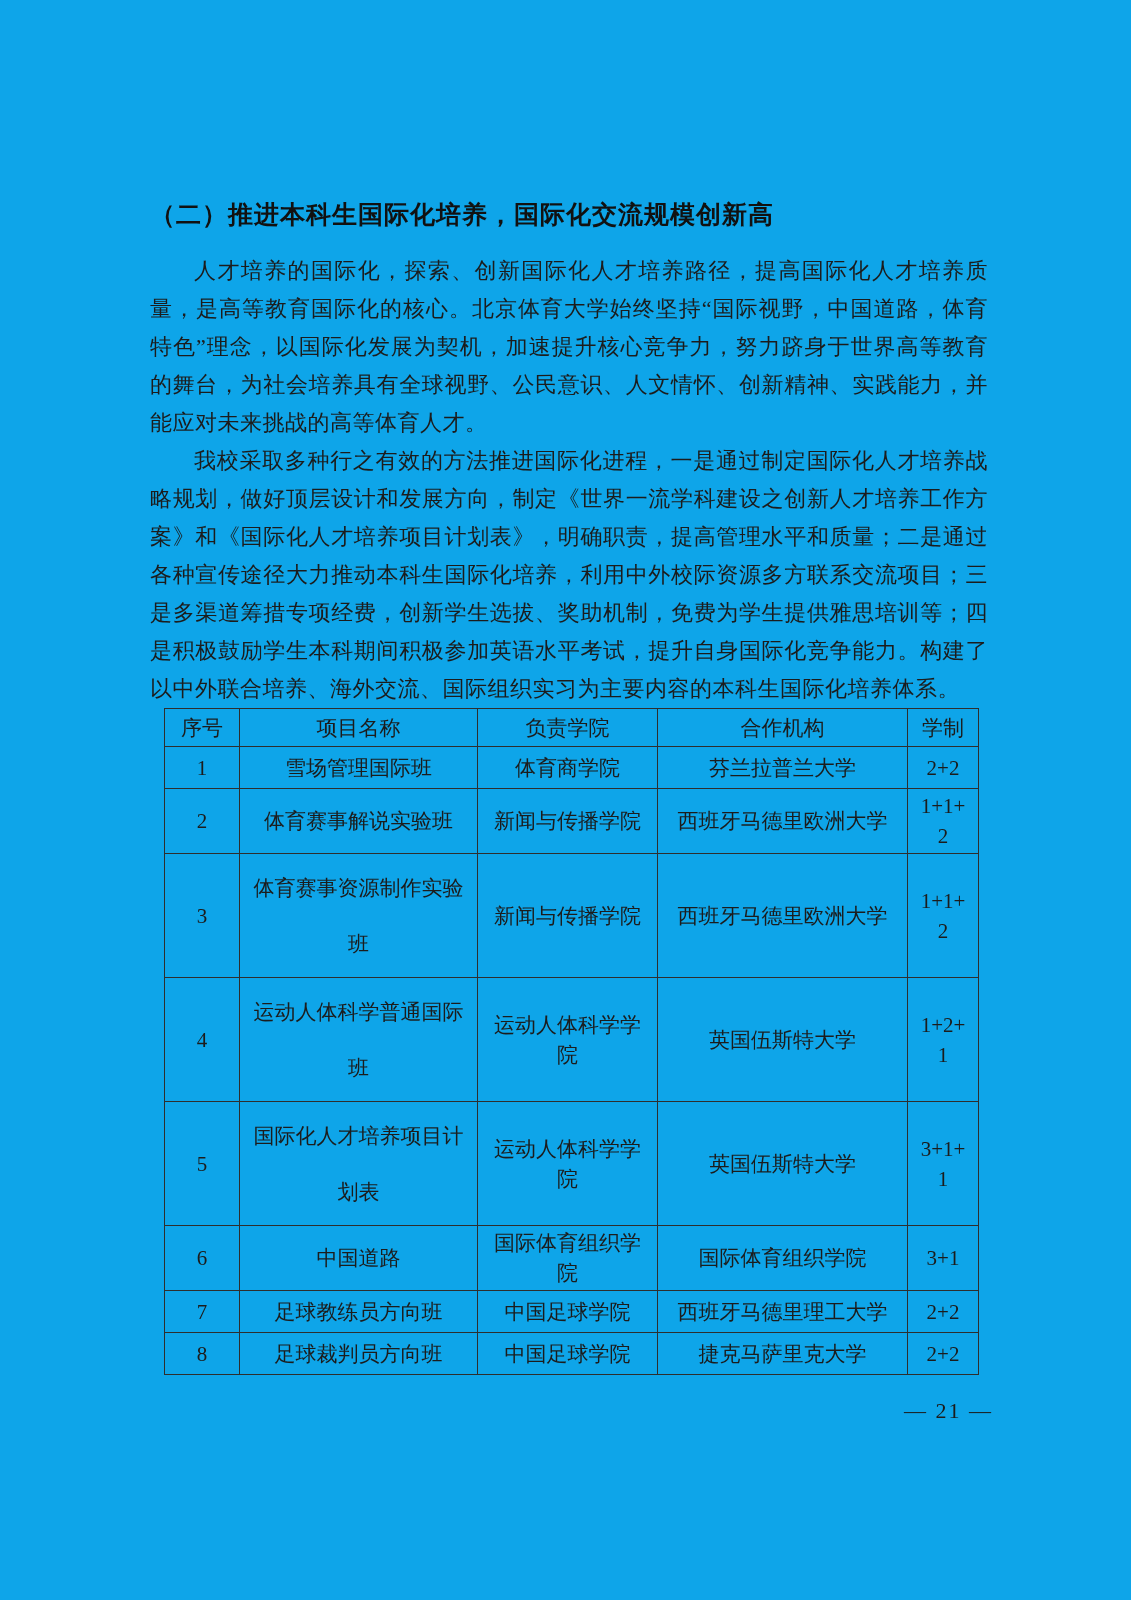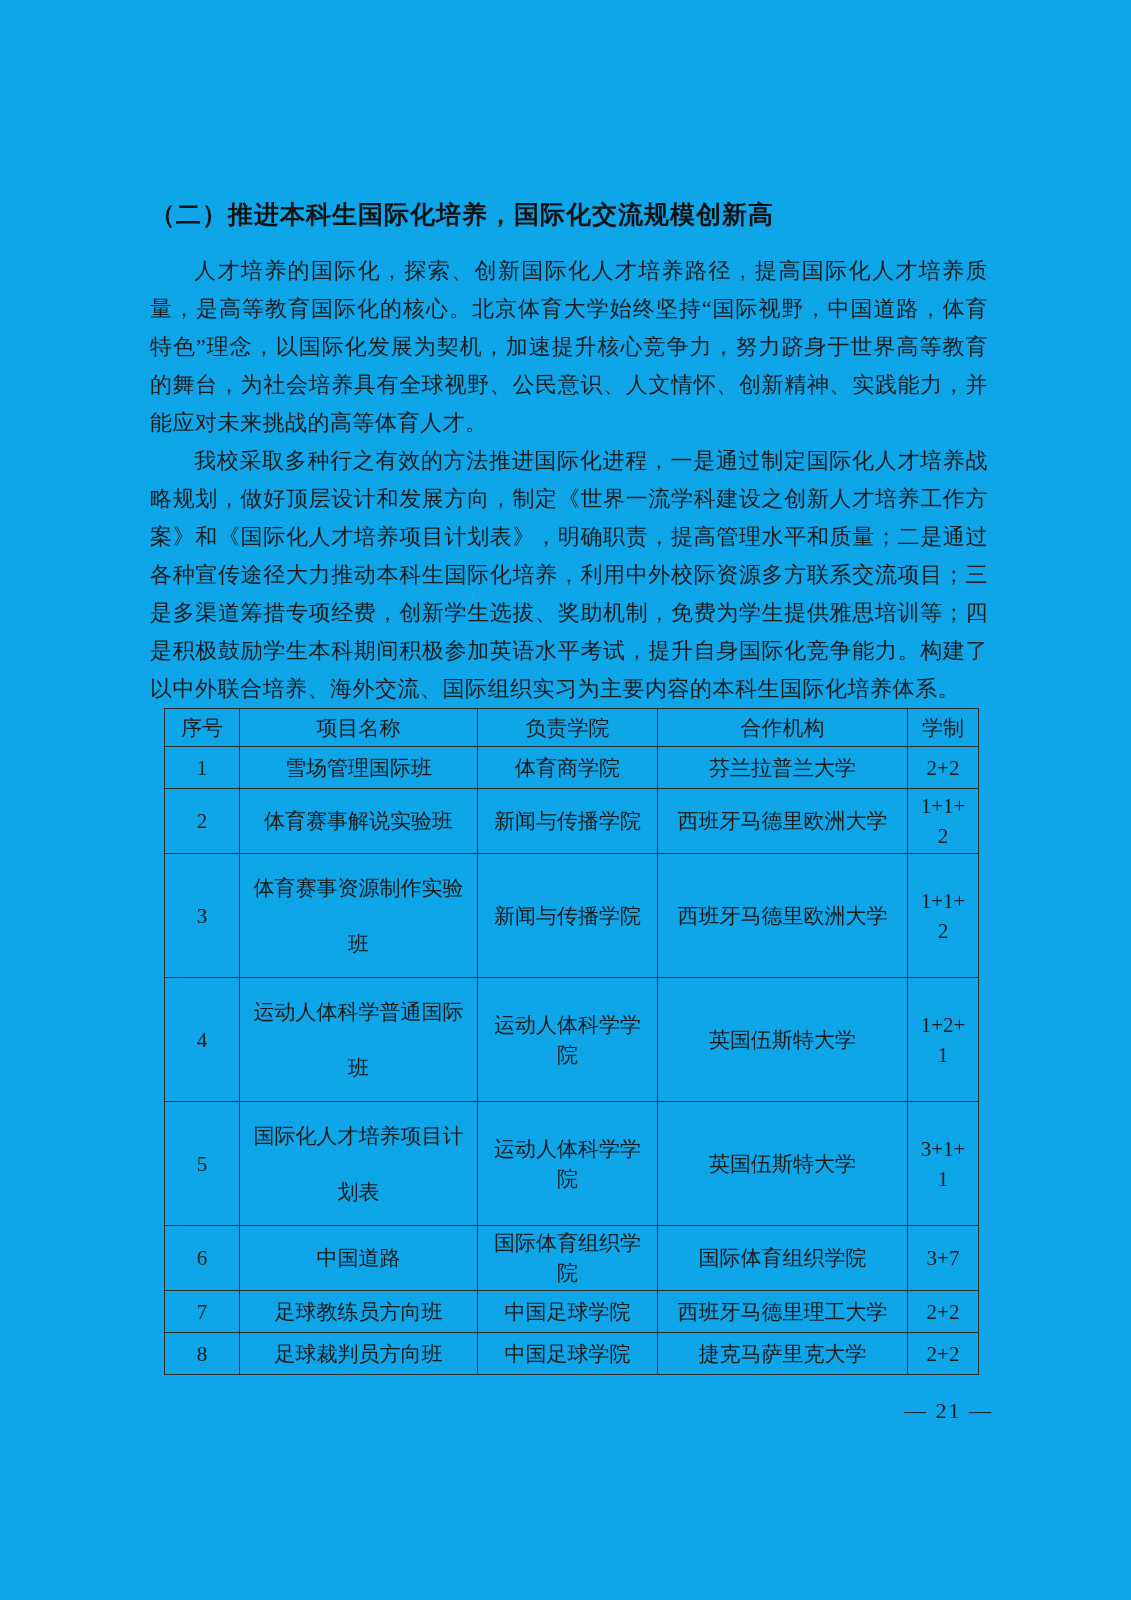--- a/index.html
+++ b/index.html
@@ -152,21 +152,21 @@
             <td class="name-cell">国际化人才培养项目计划表</td>
             <td>运动人体科学学院</td>
             <td>英国伍斯特大学</td>
             <td>3+1+1</td>
           </tr>
           <tr>
             <td>6</td>
             <td class="name-cell">中国道路</td>
             <td>国际体育组织学院</td>
             <td>国际体育组织学院</td>
-            <td>3+7</td>
+            <td>3+1</td>
           </tr>
           <tr>
             <td>7</td>
             <td class="name-cell">足球教练员方向班</td>
             <td>中国足球学院</td>
             <td>西班牙马德里理工大学</td>
             <td>2+2</td>
           </tr>
           <tr>
             <td>8</td>

